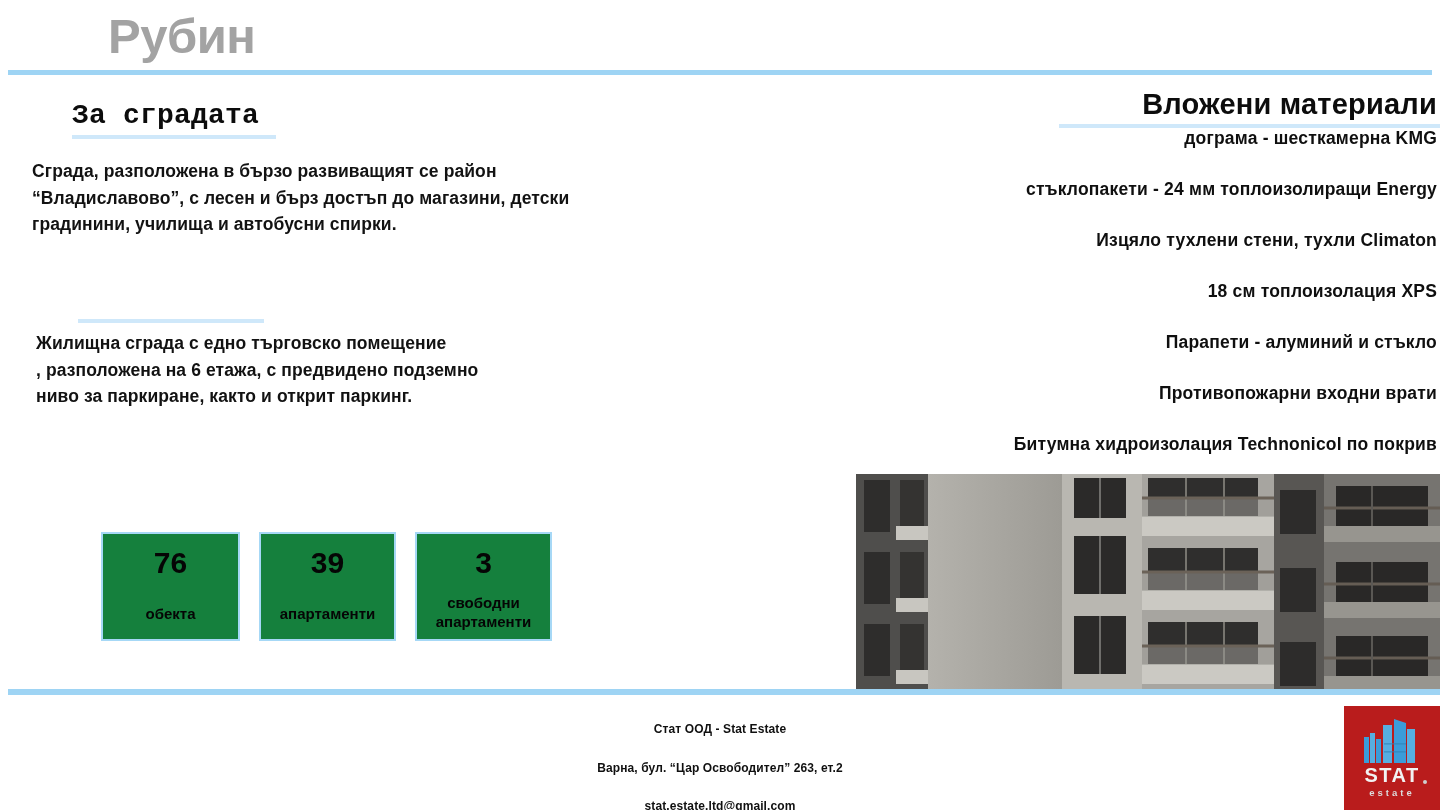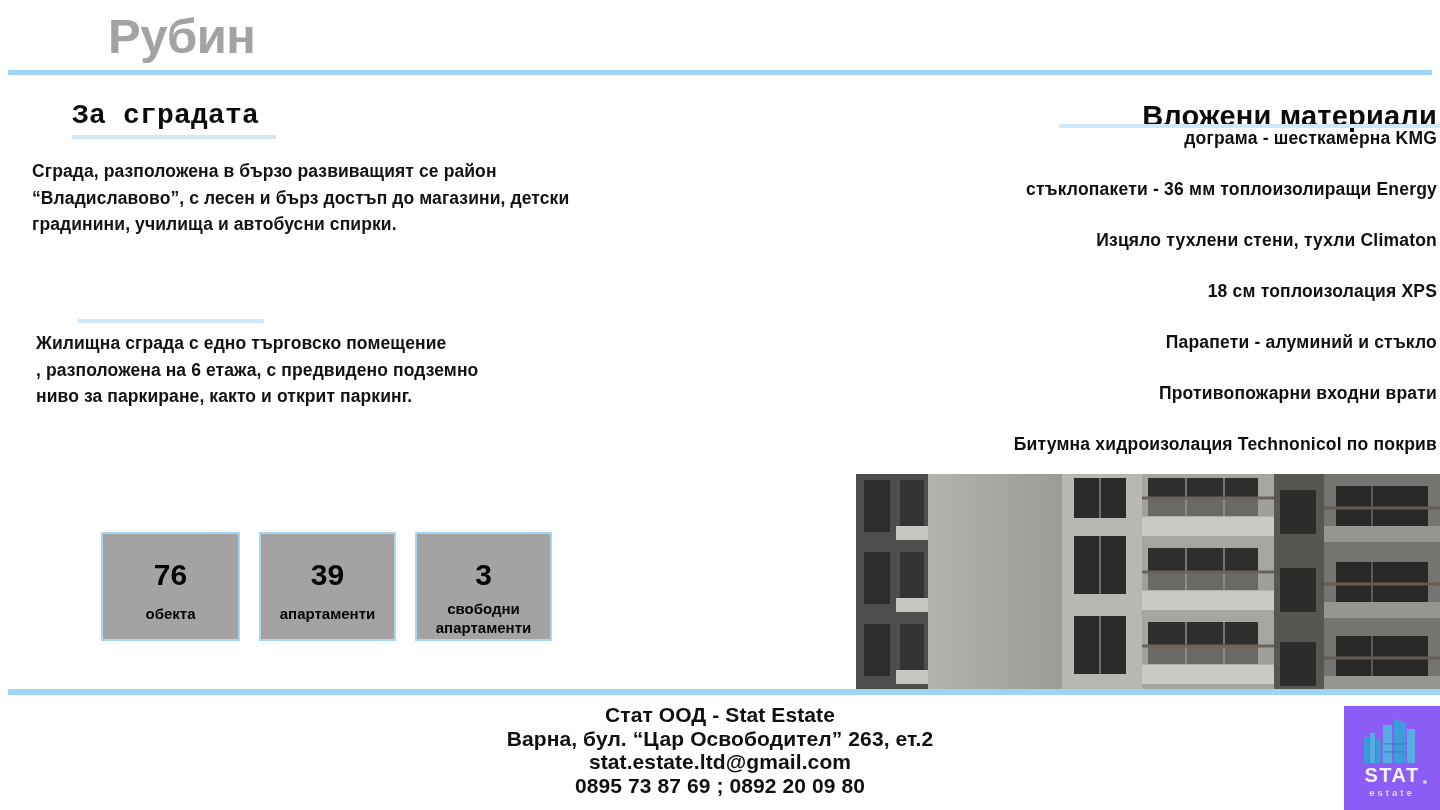--- a/index.html
+++ b/index.html
@@ -56,21 +56,20 @@
 
   
   .mat-title {
     position: absolute;
     right: 3px; top: 88px;
     font-size: 29px;
     font-weight: 700;
     color: #0c0c0c;
     letter-spacing: 0.2px;
     text-align: right;
-    margin-top: 12px;
   }
   .mat-underline {
     position: absolute;
     left: 1059px; top: 124px;
     width: 381px; height: 4px;
     background: #cfe8fa;
   }
   .mat-list {
     position: absolute;
     right: 3px; top: 128px;
@@ -88,47 +87,47 @@
 
   
   .stats {
     position: absolute;
     left: 101px; top: 532px;
     display: flex;
     gap: 19px;
   }
   .stat-box {
     border: 2px solid #a6d8f6;
-    background: #a3a3a3;
+    background: #15803d;
     width: 139px;
     height: 109px;
     display: flex;
     flex-direction: column;
     align-items: center;
     justify-content: flex-start;
-    padding-top: 24px;
+    padding-top: 12px;
     text-align: center;
   }
   .stat-box.wide { width: 137px; }
   .stat-num {
     font-size: 30px;
     font-weight: 700;
     color: #050505;
     line-height: 34px;
   }
   .stat-label {
     font-size: 15px;
     font-weight: 700;
     color: #050505;
     line-height: 19px;
     margin-top: auto;
     margin-bottom: 16px;
     white-space: pre-line;
   }
-  .stat-label.two-line { margin-bottom: 2px; }
+  .stat-label.two-line { margin-bottom: 8px; }
 
   
   .photo {
     position: absolute;
     left: 856px; top: 474px;
     width: 584px; height: 216px;
     overflow: hidden;
     background: #6f6e6b;
   }
   .photo svg { display: block; }
@@ -140,33 +139,34 @@
     width: 1432px; height: 6px;
     background: #9ed4f4;
   }
   .footer {
     position: absolute;
     left: 0; top: 703px;
     width: 1440px;
     text-align: center;
   }
   .footer-line {
-    font-size: 21px;
+    font-size: 12px;
     font-weight: 700;
     color: #101010;
     line-height: 23.5px;
     letter-spacing: 0.1px;
+    margin-top: 15px;
   }
 
   
   .logo {
     position: absolute;
     left: 1344px; top: 706px;
     width: 96px; height: 104px;
-    background: #8b5cf6;
+    background: #b91c1c;
     display: flex;
     flex-direction: column;
     align-items: center;
     justify-content: center;
   }
   .logo-buildings { width: 60px; height: 46px; display:block; margin-bottom: 2px; }
   .logo-word {
     font-size: 20px;
     font-weight: 700;
     color: #f2f2f2;
@@ -204,21 +204,21 @@
 
   <div class="h2-underline" style="left:78px; top:319px; width:186px;"></div>
   <div class="body-text" style="left:36px; top:330px; width:600px; white-space:pre-line;">Жилищна сграда с едно търговско помещение
 , разположена на 6 етажа, с предвидено подземно
  ниво за паркиране, както и открит паркинг.</div>
 
   <div class="mat-title">Вложени материали</div>
   <div class="mat-underline"></div>
   <div class="mat-list">
     <div class="mat-item">дограма - шесткамерна KMG</div>
-    <div class="mat-item">стъклопакети - 36 мм топлоизолиращи Energy</div>
+    <div class="mat-item">стъклопакети - 24 мм топлоизолиращи Energy</div>
     <div class="mat-item">Изцяло тухлени стени, тухли Climaton</div>
     <div class="mat-item">18 см топлоизолация XPS</div>
     <div class="mat-item">Парапети - алуминий и стъкло</div>
     <div class="mat-item">Противопожарни входни врати</div>
     <div class="mat-item">Битумна хидроизолация Technonicol по покрив</div>
   </div>
 
   <div class="stats">
     <div class="stat-box">
       <div class="stat-num">76</div>

